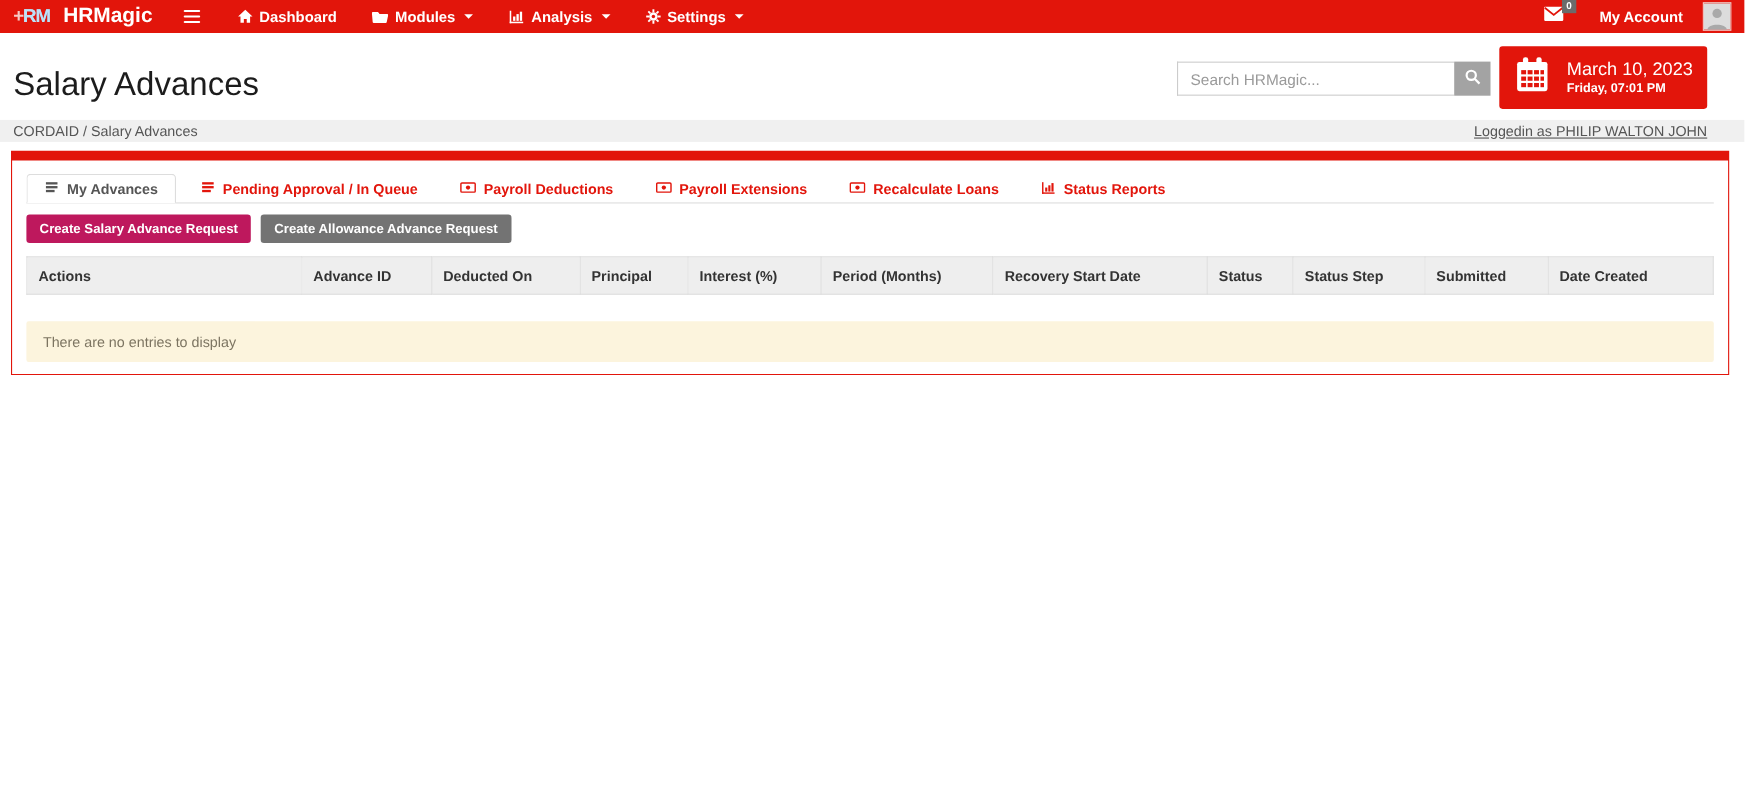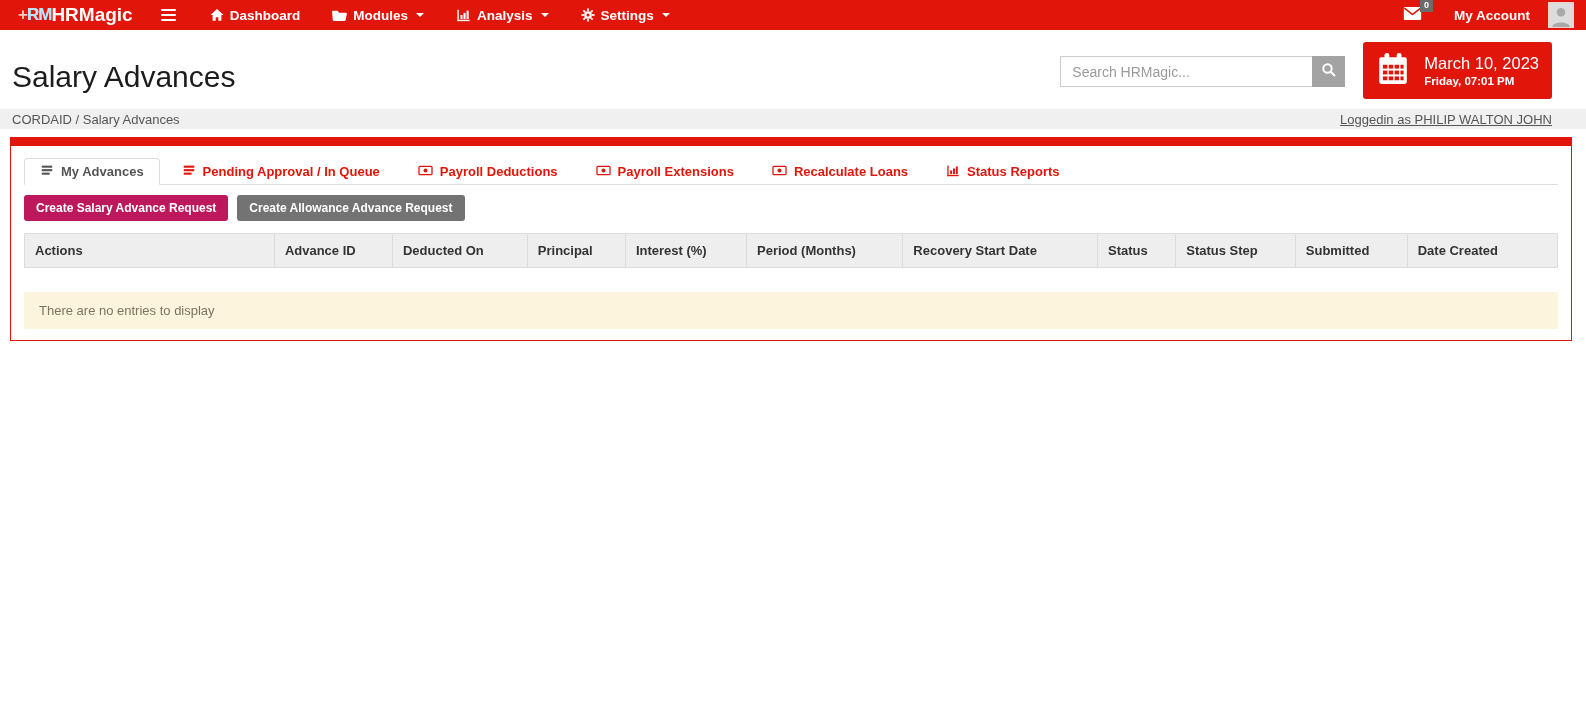--- a/index.html
+++ b/index.html
@@ -5,21 +5,21 @@
   * { margin:0; padding:0; box-sizing:border-box; }
   body {
     font-family: "Liberation Sans", sans-serif;
     background:#fff; width:1586px; min-height:728px; overflow-x:hidden;
   }
   
   .navbar {
     height:30px; background:#e2150b; display:flex; align-items:center;
     color:#fff; padding:0 12px;
   }
-  .brand { display:flex; align-items:center; gap:0; cursor:pointer;margin-left:6px; }
+  .brand { display:flex; align-items:center; gap:12px; cursor:pointer; }
   .logo-badge { font-weight:bold; font-size:17px; letter-spacing:-1px; }
   .logo-badge .plus { color:#f7c9c4; }
   .logo-badge .rm { color:#bfe1f6; background:linear-gradient(90deg,#cfe6f8,#5aa7e0); -webkit-background-clip:text; background-clip:text; }
   .brand-name { font-size:19px; font-weight:bold; color:#fff; }
   .nav-toggle { margin-left:28px; cursor:pointer; display:flex; flex-direction:column; gap:2.5px; }
   .nav-toggle span { width:15px; height:2.5px; background:#fff; border-radius:1px; }
   .nav-items { display:flex; align-items:flex-start; margin-left:18px; }
   .nav-item {
     display:flex; align-items:center; gap:6px; padding:0 16px; height:30px;
     font-size:13.5px; font-weight:bold; color:#fff; cursor:pointer; white-space:nowrap;
@@ -34,21 +34,21 @@
   .mail-badge {
     position:absolute; top:-7px; right:-11px; background:#6b6b6b; color:#fff;
     font-size:9px; font-weight:bold; padding:1px 4px; line-height:1.2;
   }
   .account-label { font-size:13.5px; font-weight:bold; cursor:pointer; }
   .avatar { width:26px; height:26px; border:1px solid #f0d0cd; cursor:pointer; display:block; }
 
   
   .page-header { display:flex; align-items:flex-start; padding:12px 34px 10px 12px; }
   .page-title { font-size:30px; font-weight:400; color:#1c1c1c; margin-top:18px; }
-  .header-right { margin-left:auto; display:flex; align-items:flex-start; gap:18px; }
+  .header-right { margin-left:auto; display:flex; align-items:flex-start; gap:8px; }
   .search-group { display:flex; margin-top:14px; }
   .search-input {
     width:252px; height:31px; border:1px solid #ccc; border-right:none; padding:5px 11px;
     font-size:14px; color:#333; outline:none; font-family:"Liberation Sans",sans-serif;
   }
   .search-input::placeholder { color:#9a9a9a; }
   .search-btn {
     width:33px; height:31px; background:#a3a3a3; border:none; cursor:pointer;
     display:flex; align-items:center; justify-content:center;
   }

